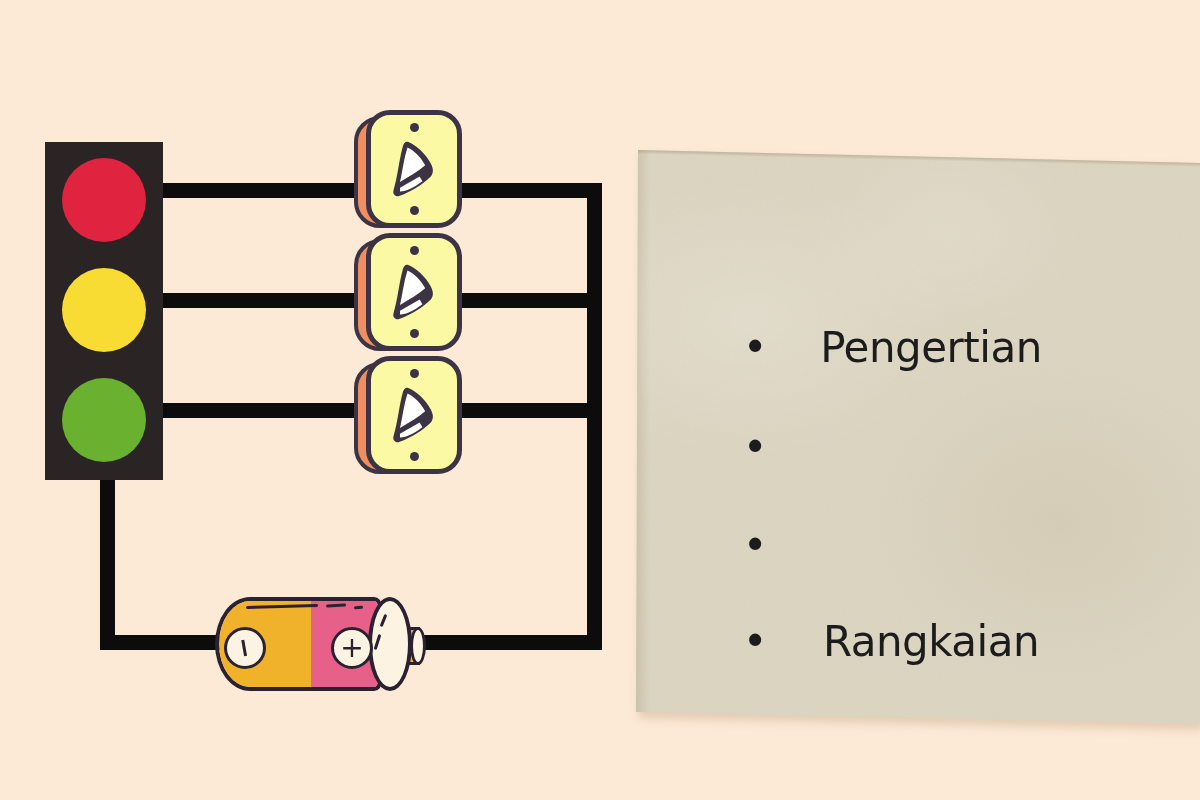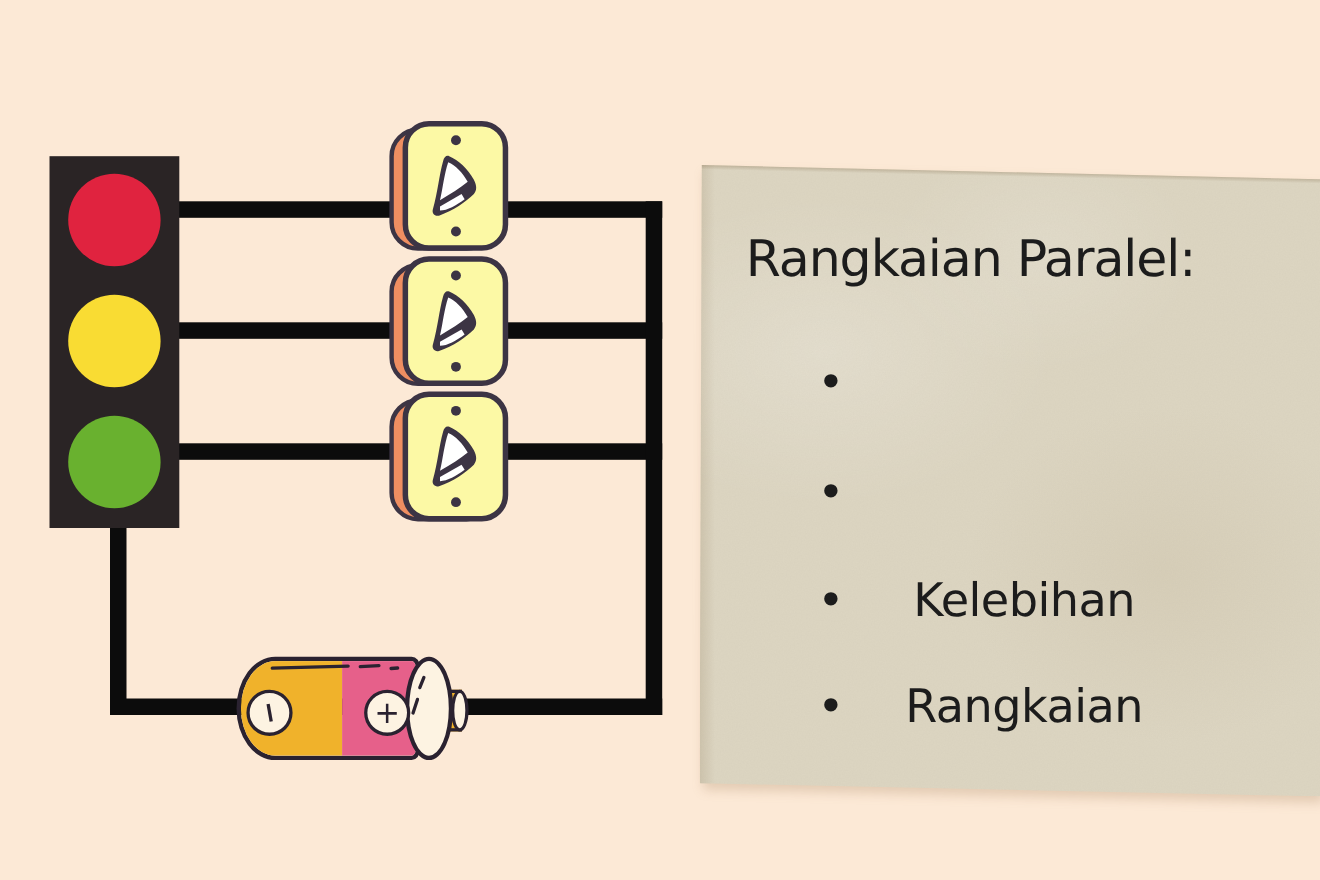--- a/index.html
+++ b/index.html
@@ -166,31 +166,30 @@
     <div class="paper">
       <svg class="paper-grain">
         <filter id="paperGrain">
           <feTurbulence type="fractalNoise" baseFrequency="0.8" numOctaves="2" stitchTiles="stitch"></feTurbulence>
           <feColorMatrix type="matrix" values="0 0 0 0 0.42  0 0 0 0 0.38  0 0 0 0 0.30  0 0 0 0.10 0"></feColorMatrix>
         </filter>
         <rect width="100%" height="100%" filter="url(#paperGrain)"></rect>
       </svg>
       <div class="paper-edge-top"></div>
 
-      <h1 class="note-title">Rangkaian Paralel:</h1>
 
       <div class="note-item item-1">
         <span class="bullet">•</span>
+        <span class="label">Pengertian</span>
       </div>
       <div class="note-item item-2">
         <span class="bullet">•</span>
       </div>
       <div class="note-item item-3">
         <span class="bullet">•</span>
-        <span class="label">Kelebihan</span>
       </div>
       <div class="note-item item-4">
         <span class="bullet">•</span>
         <span class="label">Rangkaian</span>
       </div>
     </div>
   </div>
 
 </div>
 

